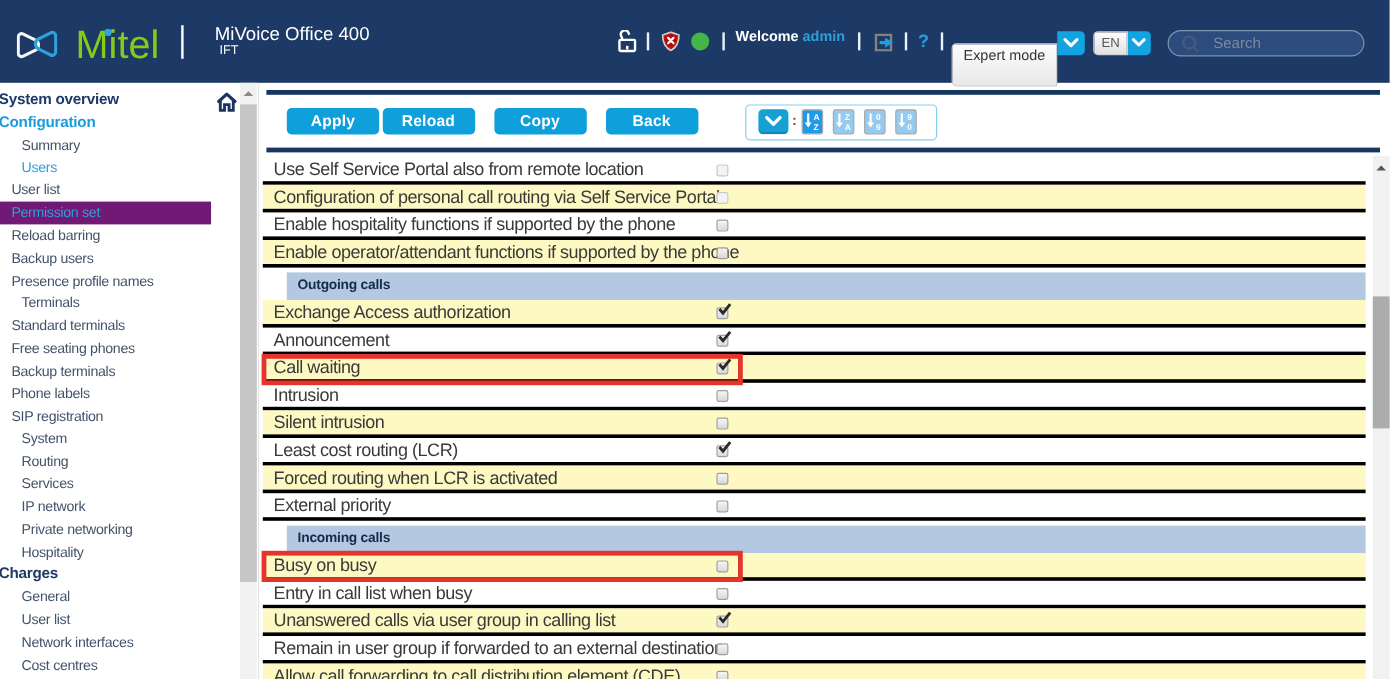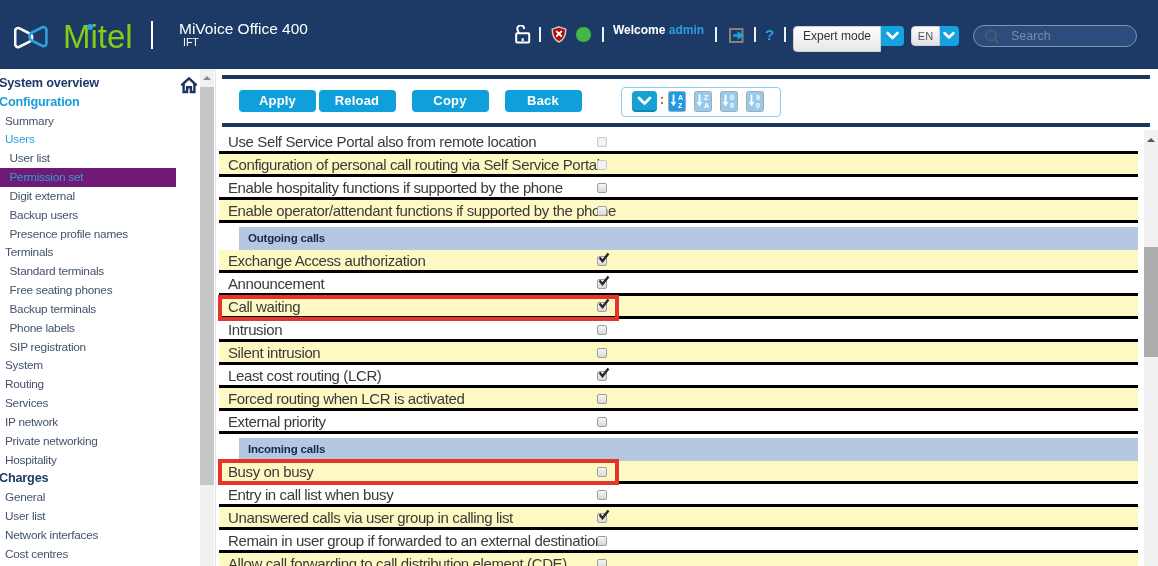--- a/index.html
+++ b/index.html
@@ -7,21 +7,21 @@
     font-family:"Liberation Sans", sans-serif; }
   .abs { position:absolute; }
   
   #header { position:absolute; left:0; top:0; width:1158px; height:68.5px; background:#1D3A67; }
   .hsep { position:absolute; top:27px; width:2px; height:15px; background:#E9F2FA; }
   
   #nav { position:absolute; left:-1px; top:74px; width:177px; height:492px; overflow:hidden;
          font-size:11.8px; letter-spacing:-0.25px; color:#42536B; white-space:nowrap; }
   .ni { display:block; height:18.83px; line-height:18.83px; }
   .l1 { padding-left:0; font-weight:bold; font-size:12.7px; letter-spacing:-0.2px; color:#1E3A68; }
-  .l2 { padding-left:6px; }
+  .l2 { padding-left:19px; }
   .l3 { padding-left:10.5px; }
   .blue { color:#2E9FD6; }
   .sel { background:#701a75; }
   
   .sbtrack { position:absolute; background:#F1F1F1; }
   .sbthumb { position:absolute; background:#C6C6C6; }
   .uparr { position:absolute; width:0; height:0;
            border-left:4px solid transparent; border-right:4px solid transparent;
            border-bottom:4.5px solid #8A8A8A; }
   
@@ -82,21 +82,21 @@
 
   <svg class="abs" style="left:728px;top:27.5px" width="18" height="15" viewBox="0 0 18 15">
     <rect x="2" y="1" width="12.5" height="13" fill="none" stroke="#83837B" stroke-width="2"></rect>
     <path d="M 5,7.5 L 10,7.5" stroke="#1E9FE0" stroke-width="2.6"></path>
     <path d="M 9.6,3.2 L 16,7.5 L 9.6,11.8 Z" fill="#1E9FE0"></path>
   </svg>
   <div class="hsep" style="left:754px"></div>
   <div class="abs" style="left:765px;top:26px;color:#29A2DF;font-size:15px;font-weight:bold;">?</div>
   <div class="hsep" style="left:784px"></div>
 
-  <div class="abs" style="left:793px;top:26px;width:88px;height:26px;background:linear-gradient(#FDFDFD,#E8E8E8);border:1px solid #CFCFCF;border-radius:4px 0 0 4px;text-align:center;line-height:18px;font-size:12px;color:#333;">Expert mode</div>
+  <div class="abs" style="left:793px;top:36px;width:88px;height:36px;background:linear-gradient(#FDFDFD,#E8E8E8);border:1px solid #CFCFCF;border-radius:4px 0 0 4px;text-align:center;line-height:18px;font-size:12px;color:#333;">Expert mode</div>
   <div class="abs" style="left:881px;top:26px;width:23px;height:19.5px;background:#14A3E1;border-radius:0 4px 4px 0;">
     <svg width="23" height="19" viewBox="0 0 23 19">
         <path d="M 6.5,7 L 11.5,12 L 16.5,7" fill="none" stroke="#fff" stroke-width="2.6" stroke-linecap="round" stroke-linejoin="round"></path>
       </svg>
   </div>
 
   <div class="abs" style="left:911px;top:26px;width:29px;height:19.5px;background:linear-gradient(#FDFDFD,#E2E2E2);border:1px solid #CFCFCF;border-radius:4px 0 0 4px;text-align:center;line-height:18px;font-size:11px;color:#555;">EN</div>
   <div class="abs" style="left:940px;top:26px;width:18.5px;height:19.5px;background:#14A3E1;border-radius:0 4px 4px 0;">
     <svg width="18" height="19" viewBox="0 0 18 19">
         <path d="M 4.5,7 L 9,11.5 L 13.5,7" fill="none" stroke="#fff" stroke-width="2.5" stroke-linecap="round" stroke-linejoin="round"></path>
@@ -112,21 +112,21 @@
   </div>
 </div>
 
 <div id="nav">
   <span class="ni l1">System overview</span>
   <span class="ni l1" style="color:#1B9DD9">Configuration</span>
   <span class="ni l2">Summary</span>
   <span class="ni l2 blue">Users</span>
   <span class="ni l3">User list</span>
   <span class="ni l3 blue sel">Permission set</span>
-  <span class="ni l3">Digit external</span>
+  <span class="ni l3">Reload barring</span>
   <span class="ni l3">Backup users</span>
   <span class="ni l3">Presence profile names</span>
   <span class="ni l2">Terminals</span>
   <span class="ni l3">Standard terminals</span>
   <span class="ni l3">Free seating phones</span>
   <span class="ni l3">Backup terminals</span>
   <span class="ni l3">Phone labels</span>
   <span class="ni l3">SIP registration</span>
   <span class="ni l2">System</span>
   <span class="ni l2">Routing</span>

